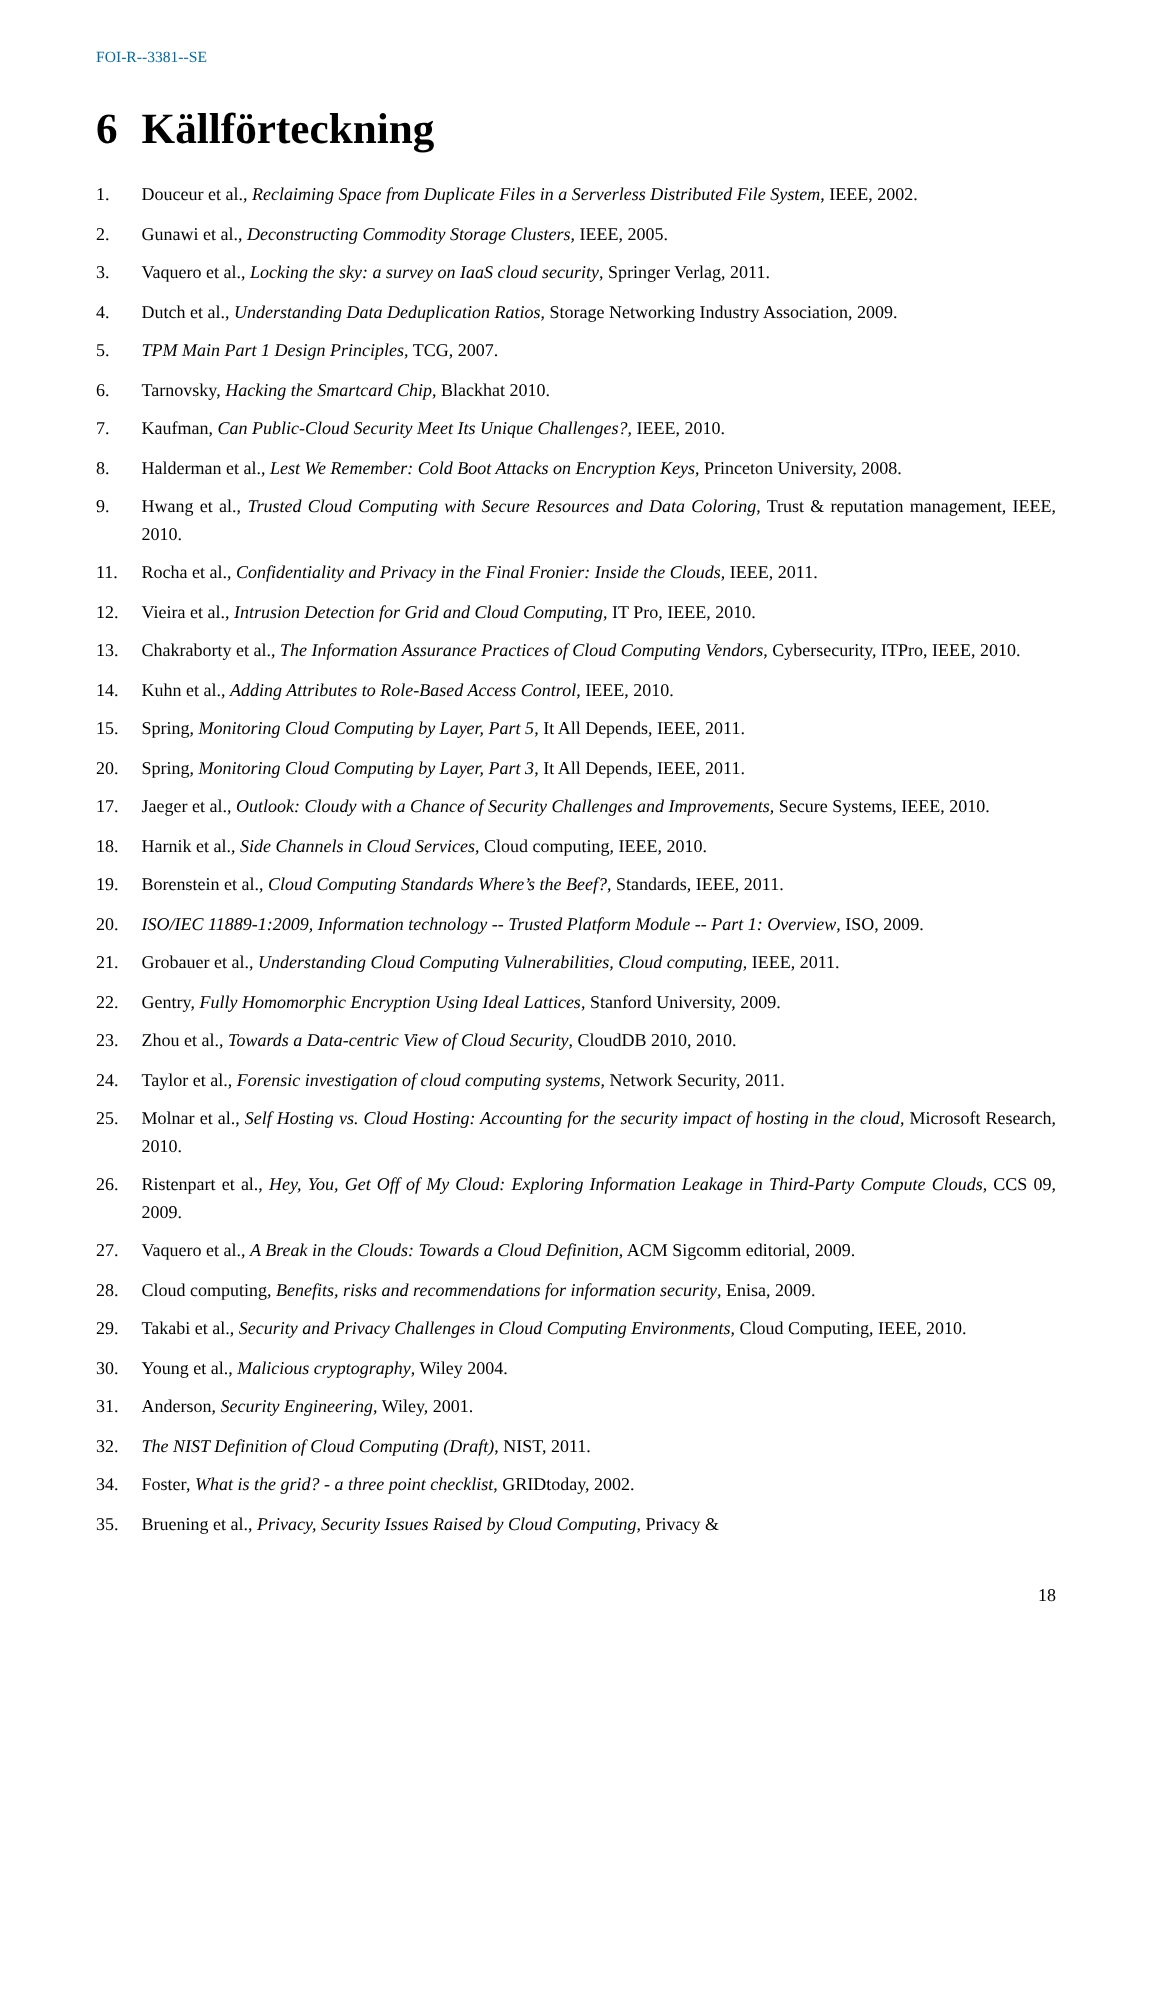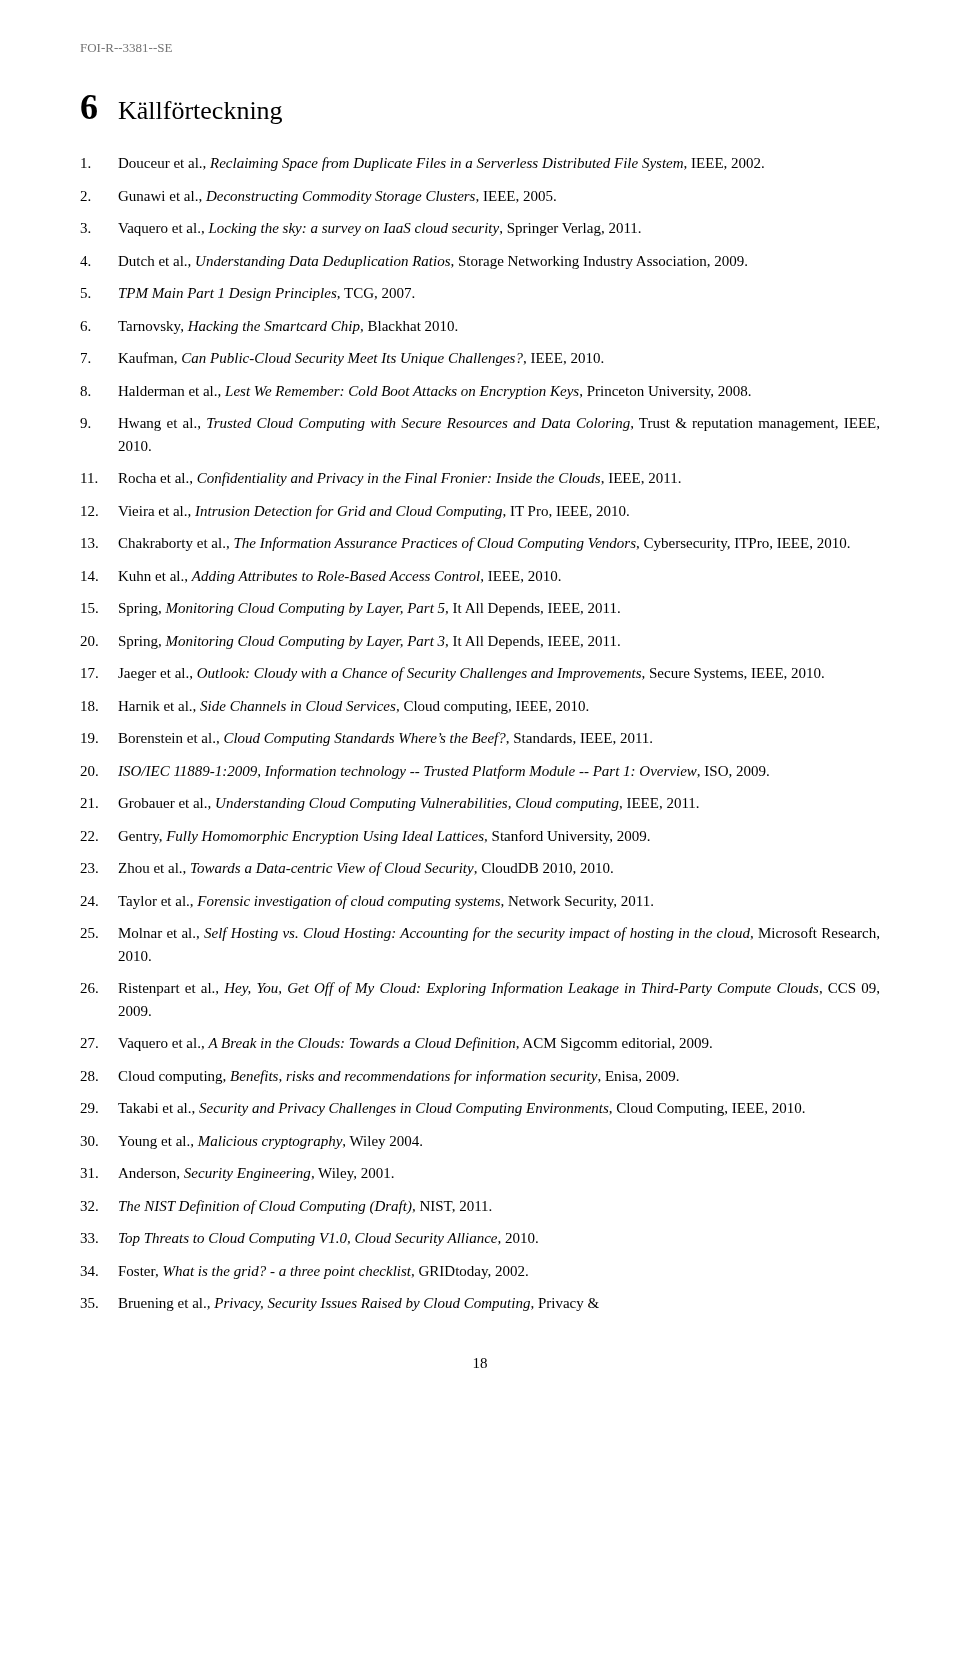--- a/index.html
+++ b/index.html
@@ -13,41 +13,41 @@
       font-family: "Times New Roman", Times, serif;
       font-size: 15px;
       color: #000000;
       width: 960px;
       min-height: 1677px;
       padding: 40px 80px 60px 80px;
     }
 
     .header {
       font-size: 13px;
-      color: #737373;
+      color: #0369a1;
       margin-bottom: 30px;
       font-family: "Times New Roman", Times, serif;
     }
 
     .section-title {
       display: flex;
       align-items: baseline;
       gap: 20px;
       margin-bottom: 24px;
     }
 
     .section-number {
       font-size: 36px;
       font-weight: bold;
       font-family: "Times New Roman", Times, serif;
     }
 
     .section-name {
-      font-size: 26px;
-      font-weight: normal;
+      font-size: 36px;
+      font-weight: bold;
       font-family: "Times New Roman", Times, serif;
     }
 
     .references-list {
       list-style: none;
       padding: 0;
     }
 
     .ref-item {
       display: flex;
@@ -64,21 +64,21 @@
 
     .ref-text {
       flex: 1;
     }
 
     .ref-text em, .italic {
       font-style: italic;
     }
 
     .page-footer {
-      text-align: center;
+      text-align: right;
       margin-top: 40px;
       font-size: 15px;
     }
   </style>
 </head>
 <body>
 
 <div class="header">
   <span>FOI-R--3381--SE</span>
 </div>
@@ -207,24 +207,20 @@
     </li>
     <li class="ref-item">
       <span class="ref-num">31.</span>
       <span class="ref-text">Anderson, <em>Security Engineering</em>, Wiley, 2001.</span>
     </li>
     <li class="ref-item">
       <span class="ref-num">32.</span>
       <span class="ref-text"><em>The NIST Definition of Cloud Computing (Draft)</em>, NIST, 2011.</span>
     </li>
     <li class="ref-item">
-      <span class="ref-num">33.</span>
-      <span class="ref-text"><em>Top Threats to Cloud Computing V1.0, Cloud Security Alliance</em>, 2010.</span>
-    </li>
-    <li class="ref-item">
       <span class="ref-num">34.</span>
       <span class="ref-text">Foster, <em>What is the grid? - a three point checklist</em>, GRIDtoday, 2002.</span>
     </li>
     <li class="ref-item">
       <span class="ref-num">35.</span>
       <span class="ref-text">Bruening et al., <em>Privacy, Security Issues Raised by Cloud Computing</em>, Privacy &amp;</span>
     </li>
   </ol>
 
 <div class="page-footer">

